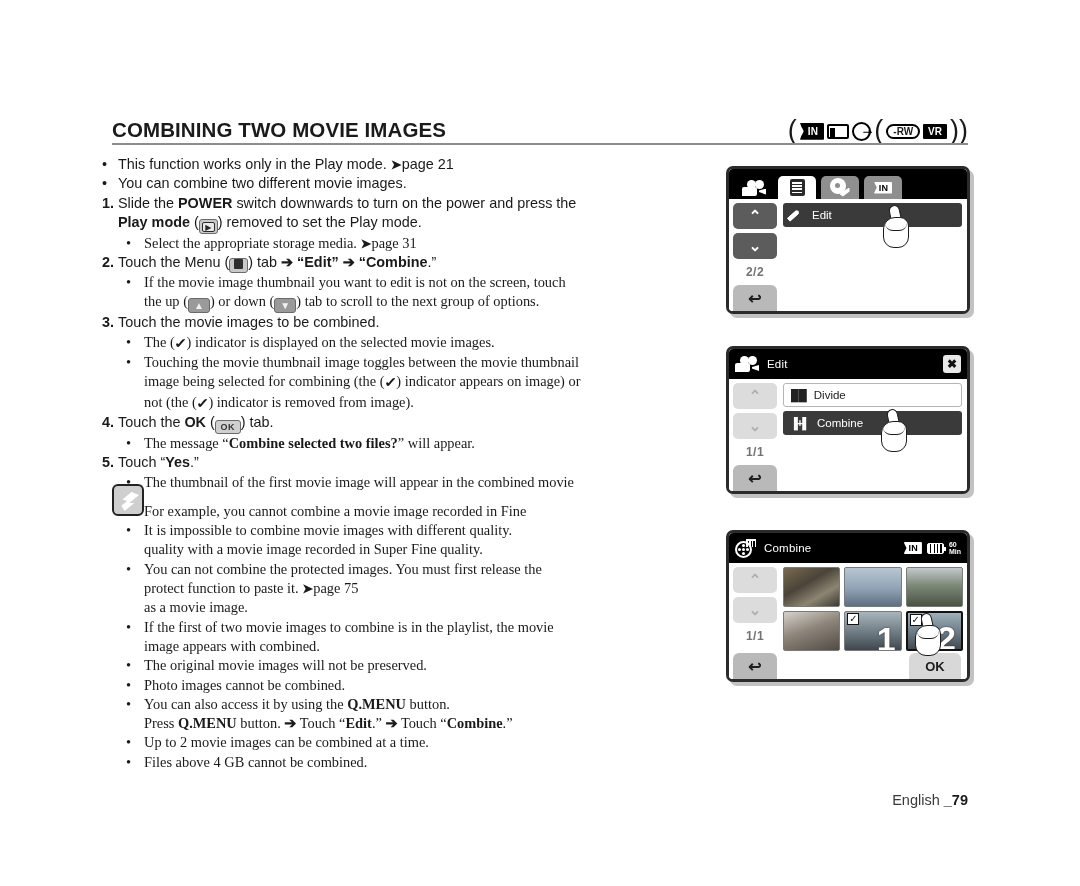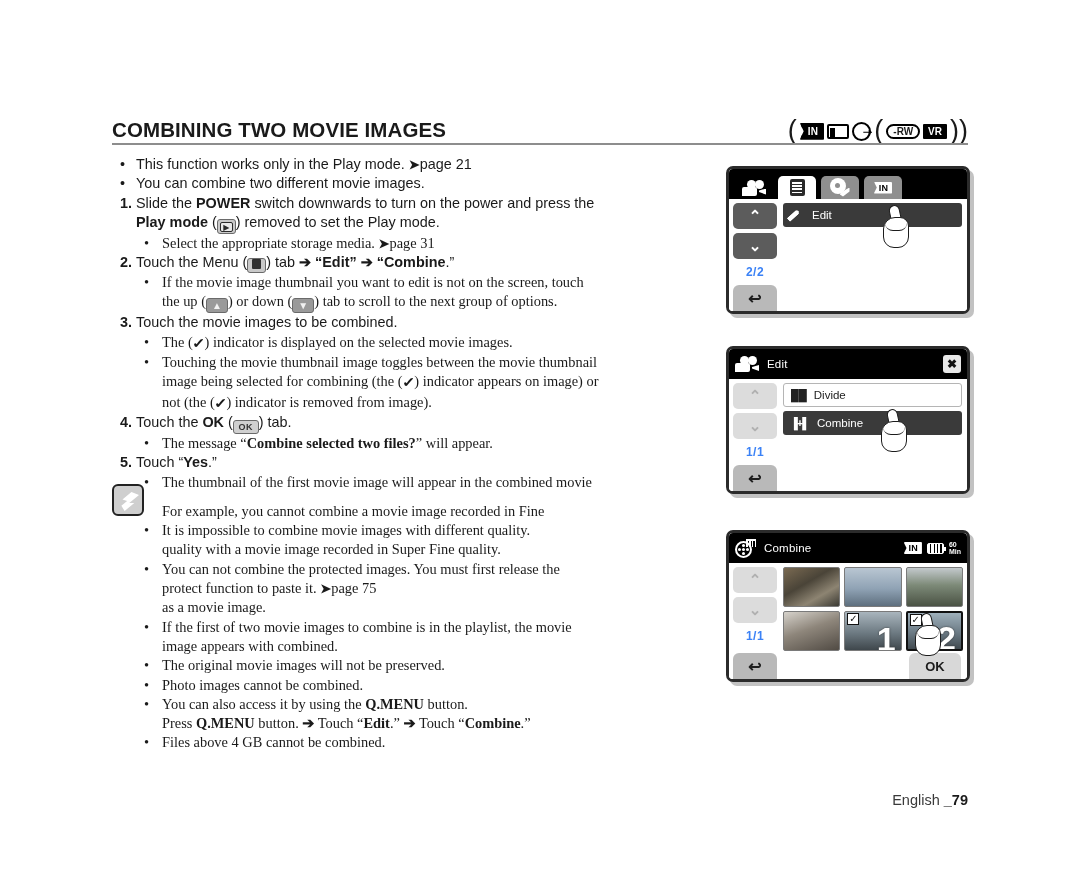--- a/index.html
+++ b/index.html
@@ -53,21 +53,21 @@
   .badge-vr {
     border: 2px solid #000; background:#000; color:#fff;
     font-size: 10px; font-weight: bold; padding: 0 3px; border-radius: 1px;
   }
   .title-rule {
     position: absolute; left: 112px; top: 143px; width: 856px; height: 2px;
     background: #8d8d8d;
   }
 
   
-  .body-col { position: absolute; left: 114px; top: 155px; width: 610px; }
+  .body-col { position: absolute; left: 96px; top: 155px; width: 610px; }
   .line { display: flex; align-items: flex-start; font-size: 14.4px; line-height: 19.3px; }
   .l1 .marker { width: 22px; flex: 0 0 22px; text-align: left; padding-left: 6px; }
   .l1 .txt { flex: 1; }
   .l2 { padding-left: 26px; font-family: Liberation Serif, serif; }
   .l2 .marker { width: 22px; flex: 0 0 22px; padding-left: 4px; }
   .num { font-weight: bold; }
   .b { font-weight: bold; }
   .dot::before { content: "\2022"; }
   .arrow { font-weight: bold; }
 
@@ -200,21 +200,21 @@
   .side-col { position:absolute; left:4px; top:4px; width:44px; }
   .side-btn {
     width:44px; height:26px; border-radius:5px; margin-bottom:4px;
     display:flex; align-items:center; justify-content:center;
     font-size:15px; font-weight:bold;
   }
   .side-btn.dark { background:#5c5c5c; color:#fff; }
   .side-btn.light { background:#dcdcdc; color:#b0b0b0; }
   .page-ind {
     width:44px; text-align:center; font-size:12px; font-weight:bold;
-    color:#3b82f6; margin-top:6px; letter-spacing:.5px;
+    color:#737373; margin-top:6px; letter-spacing:.5px;
   }
   .back-btn {
     position:absolute; left:4px; bottom:0; width:44px; height:26px;
     background:#b9b9b9; border-radius:6px 6px 0 0;
     display:flex; align-items:center; justify-content:center;
     font-size:16px; color:#1f1f1f; font-weight:bold;
   }
 
   .menu-list { position:absolute; left:54px; top:4px; right:5px; }
   .menu-row {
@@ -462,20 +462,24 @@
         <span>You can  also access it by using the </span><span class="b">Q.MENU</span><span> button.</span>
       </span>
     </div>
     <div class="line l2">
       <span class="marker"></span>
       <span class="txt">
         <span>Press </span><span class="b">Q.MENU</span><span> button. </span><span class="arrow">➔</span><span> Touch “</span><span class="b">Edit</span><span>.” </span><span class="arrow">➔</span><span> Touch “</span><span class="b">Combine</span><span>.”</span>
       </span>
     </div>
 
+    <div class="line l2">
+      <span class="marker dot"></span>
+      <span class="txt">Up to 2 movie images can be combined at a time.</span>
+    </div>
     <div class="line l2">
       <span class="marker dot"></span>
       <span class="txt">Files above 4 GB cannot be combined.</span>
     </div>
   </div>
 
   <div class="note-icon"></div>
 
   <div class="lcd" id="screen1">
     <div class="lcd-inner">

